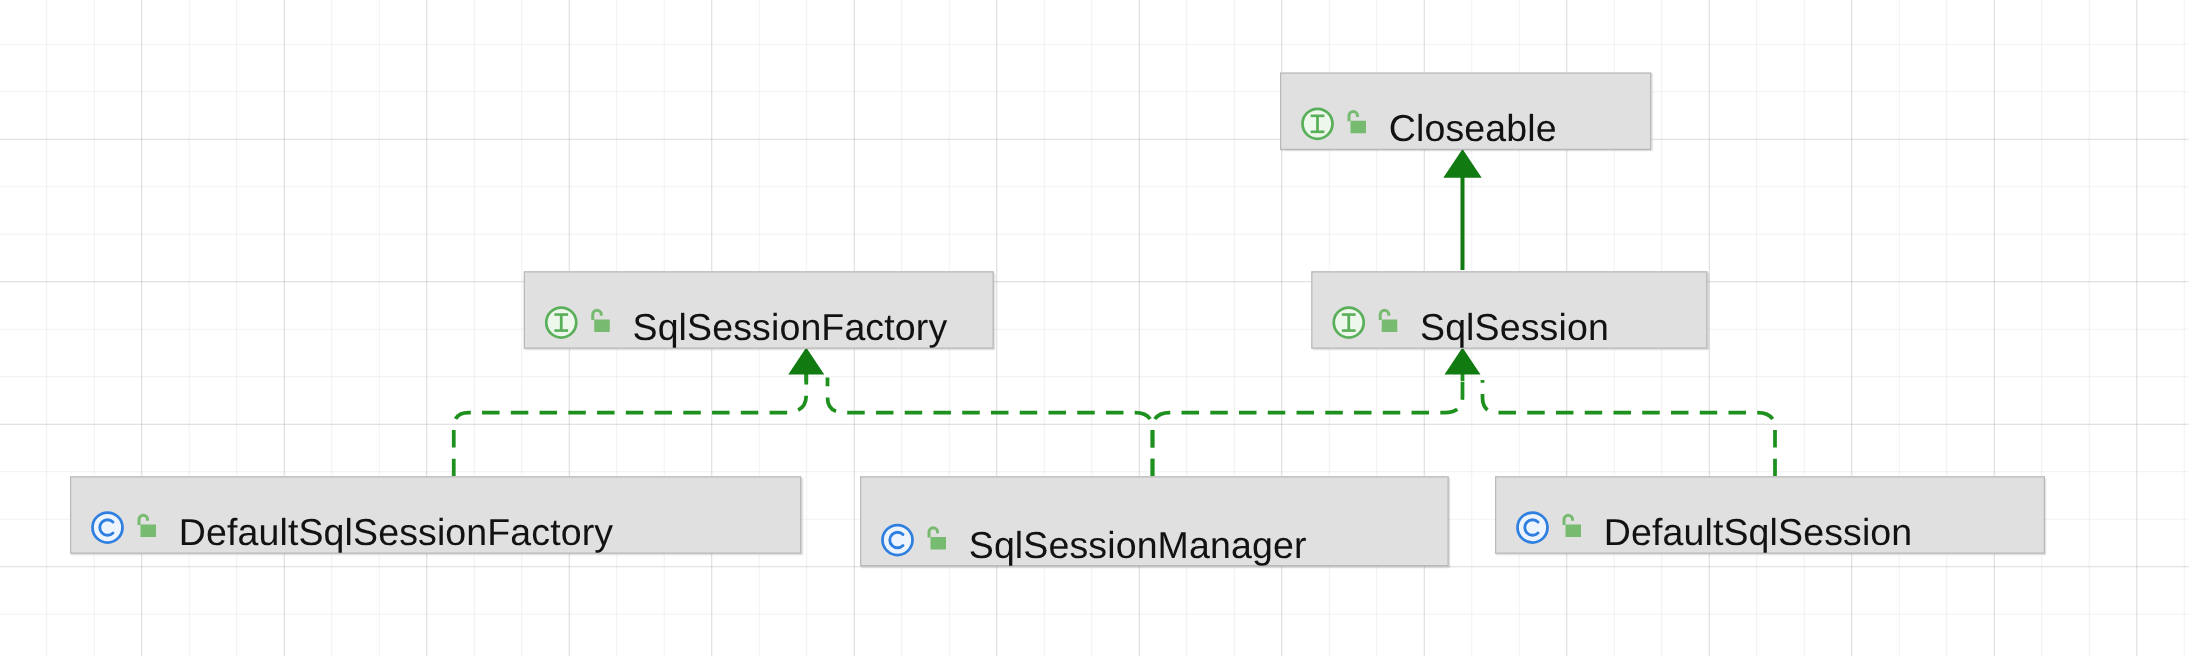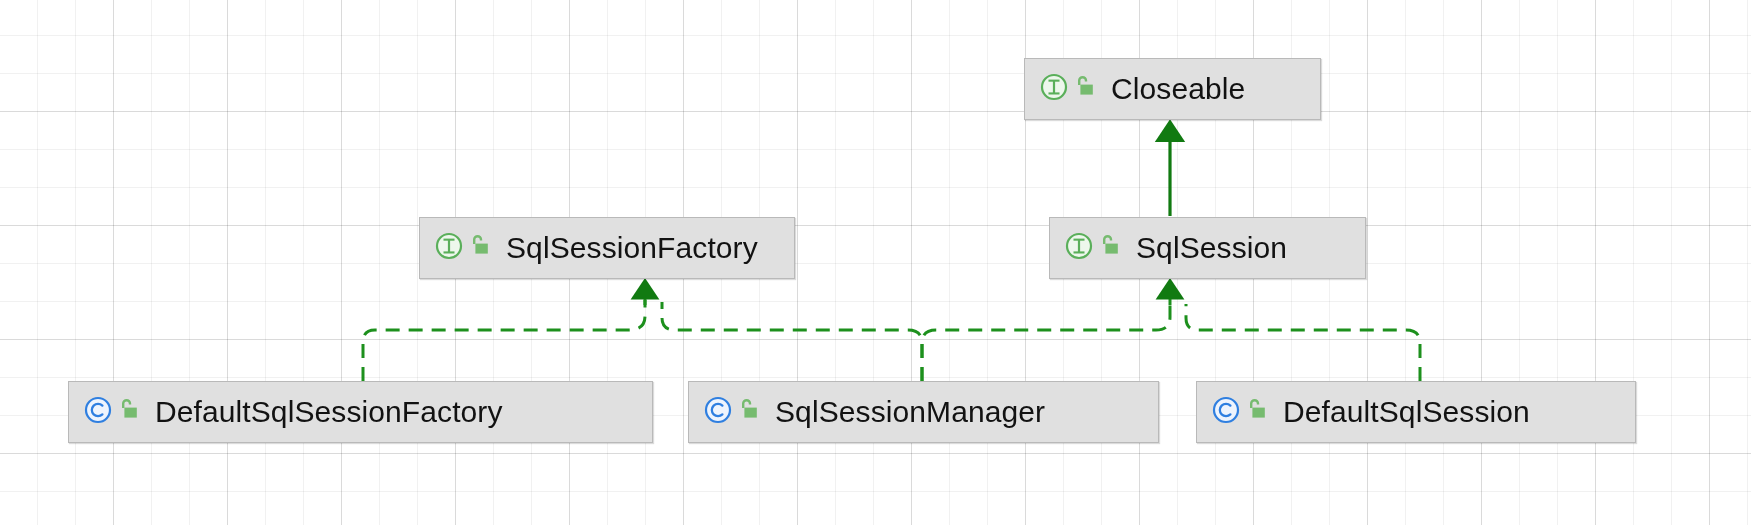--- a/index.html
+++ b/index.html
@@ -31,21 +31,21 @@
     left: 0;
     top: 0;
     width: 1751px;
     height: 525px;
     pointer-events: none;
   }
   .node {
     position: absolute;
     box-sizing: border-box;
     display: flex;
-    align-items: center;
+    align-items: flex-end;
     background: #e0e0e0;
     border: 1px solid #b9b9b9;
     box-shadow: 1px 1px 1px rgba(0,0,0,0.14);
     padding: 0 16px 0 14px;
     white-space: nowrap;
   }
   .node-label {
     font-size: 30px;
     line-height: 30px;
     color: #121212;
@@ -164,39 +164,39 @@
       <span class="lock-icon">
         <svg width="22" height="24" viewBox="0 0 22 24" xmlns="http://www.w3.org/2000/svg">
           <path d="M6.2 10 L6.2 5.6 A3.4 3.4 0 0 1 13 5.6 L13 6.6" fill="none" stroke="#76bb6f" stroke-width="2.4"></path>
           <rect x="7.4" y="9.6" width="12.4" height="10" fill="#76bb6f"></rect>
         </svg>
       </span>
     </span>
     <span class="node-label">SqlSession</span>
   </div>
 
-  <div class="node" style="left:68px; top:381px; width:585px; height:62px;">
+  <div class="node" style="left:56px; top:381px; width:585px; height:62px;">
     <span class="icon-group">
       <span class="type-icon">
         <svg width="30" height="30" viewBox="0 0 30 30" xmlns="http://www.w3.org/2000/svg">
           <circle cx="15" cy="15" r="12" fill="#eef4fd" stroke="#2f7fe0" stroke-width="2.2"></circle>
           <path d="M19.4 10.6 A6.2 6.2 0 1 0 19.4 19.4" fill="none" stroke="#2f7fe0" stroke-width="2.3" stroke-linecap="round"></path>
         </svg>
       </span>
       <span class="lock-icon">
         <svg width="22" height="24" viewBox="0 0 22 24" xmlns="http://www.w3.org/2000/svg">
           <path d="M6.2 10 L6.2 5.6 A3.4 3.4 0 0 1 13 5.6 L13 6.6" fill="none" stroke="#76bb6f" stroke-width="2.4"></path>
           <rect x="7.4" y="9.6" width="12.4" height="10" fill="#76bb6f"></rect>
         </svg>
       </span>
     </span>
     <span class="node-label">DefaultSqlSessionFactory</span>
   </div>
 
-  <div class="node" style="left:688px; top:381px; width:471px; height:62px;">
+  <div class="node" style="left:688px; top:381px; width:471px; height:72px;">
     <span class="icon-group">
       <span class="type-icon">
         <svg width="30" height="30" viewBox="0 0 30 30" xmlns="http://www.w3.org/2000/svg">
           <circle cx="15" cy="15" r="12" fill="#eef4fd" stroke="#2f7fe0" stroke-width="2.2"></circle>
           <path d="M19.4 10.6 A6.2 6.2 0 1 0 19.4 19.4" fill="none" stroke="#2f7fe0" stroke-width="2.3" stroke-linecap="round"></path>
         </svg>
       </span>
       <span class="lock-icon">
         <svg width="22" height="24" viewBox="0 0 22 24" xmlns="http://www.w3.org/2000/svg">
           <path d="M6.2 10 L6.2 5.6 A3.4 3.4 0 0 1 13 5.6 L13 6.6" fill="none" stroke="#76bb6f" stroke-width="2.4"></path>

